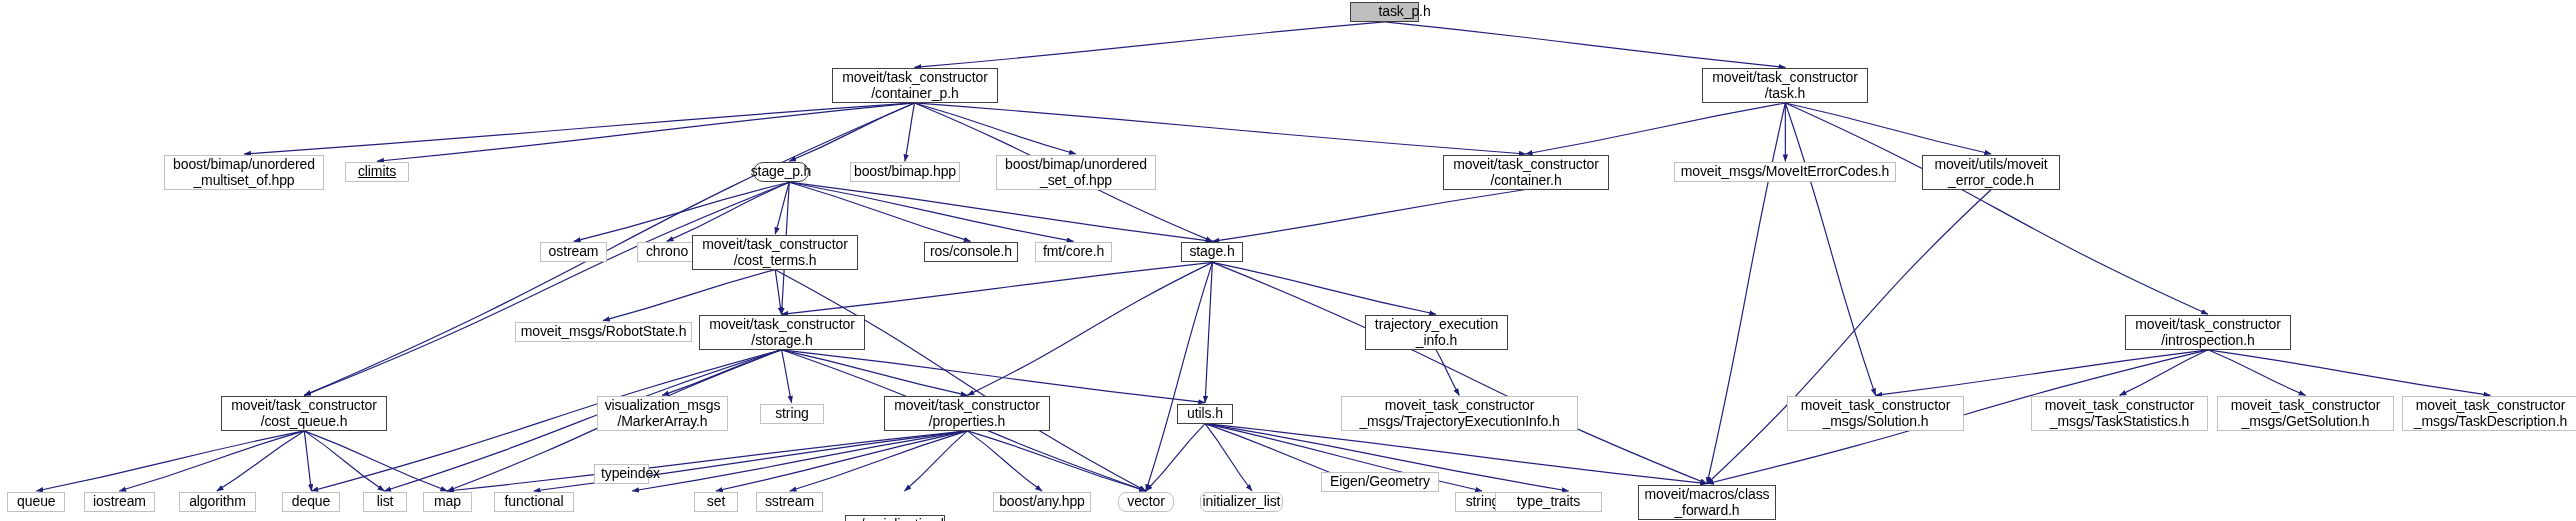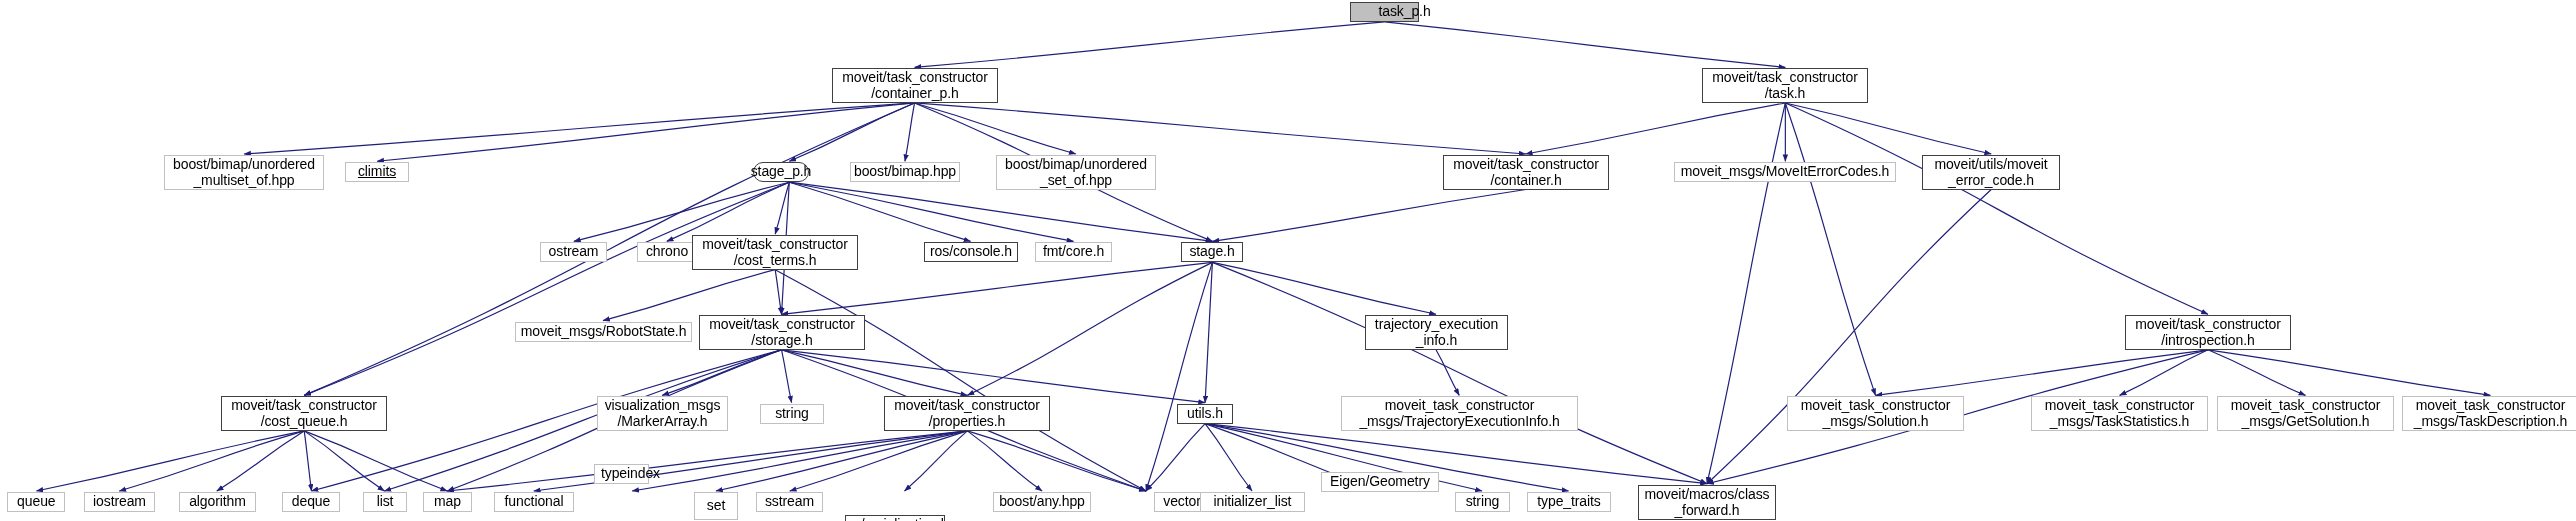--- a/index.html
+++ b/index.html
@@ -181,25 +181,25 @@
     <div class="node sys" style="left: 2402px; top: 396px; width: 177px; height: 35px;">moveit_task_constructor
 _msgs/TaskDescription.h</div>
     <div class="node sys" style="left: 7.3px; top: 492px; width: 58px; height: 20px;">queue</div>
     <div class="node sys" style="left: 84px; top: 492px; width: 71px; height: 20px;">iostream</div>
     <div class="node sys" style="left: 179px; top: 492px; width: 77px; height: 20px;">algorithm</div>
     <div class="node sys" style="left: 282px; top: 492px; width: 58px; height: 20px;">deque</div>
     <div class="node sys" style="left: 363px; top: 492px; width: 44px; height: 20px;">list</div>
     <div class="node sys" style="left: 423px; top: 492px; width: 49px; height: 20px;">map</div>
     <div class="node sys" style="left: 494px; top: 492px; width: 80px; height: 20px;">functional</div>
     <div class="node sys" style="left: 594px; top: 464px; width: 55px; height: 20px; padding-left: 18px;">typeindex</div>
-    <div class="node sys" style="left: 694px; top: 492px; width: 44px; height: 28px;">set</div>
+    <div class="node sys" style="left: 694px; top: 492px; width: 44px; height: 20px;">set</div>
     <div class="node sys" style="left: 756px; top: 492px; width: 67px; height: 20px;">sstream</div>
     <div class="node proj" style="left: 845px; top: 515px; width: 100px; height: 20px;">ros/serialization.h</div>
     <div class="node sys" style="left: 993px; top: 492px; width: 98px; height: 20px;">boost/any.hpp</div>
-    <div class="node sys" style="left: 1154px; top: 492px; width: 56px; height: 20px;">vector</div>
-    <div class="node sys" style="left: 1200px; top: 492px; width: 105px; height: 20px;">initializer_list</div>
+    <div class="node sys" style="left: 1118px; top: 492px; width: 56px; height: 20px; border-radius: 8px;">vector</div>
+    <div class="node sys" style="left: 1200px; top: 492px; width: 83px; height: 20px; border-radius: 7px;">initializer_list</div>
     <div class="node sys" style="left: 1321px; top: 472px; width: 118px; height: 20px;">Eigen/Geometry</div>
     <div class="node sys" style="left: 1455px; top: 492px; width: 55px; height: 20px;">string</div>
-    <div class="node sys" style="left: 1527px; top: 492px; width: 84px; height: 20px;">type_traits</div>
+    <div class="node sys" style="left: 1495px; top: 492px; width: 107px; height: 20px;">type_traits</div>
     <div class="node proj" style="left: 1638px; top: 485px; width: 138px; height: 35px;">moveit/macros/class
 _forward.h</div>
   </div>
 
 
 </body></html>

